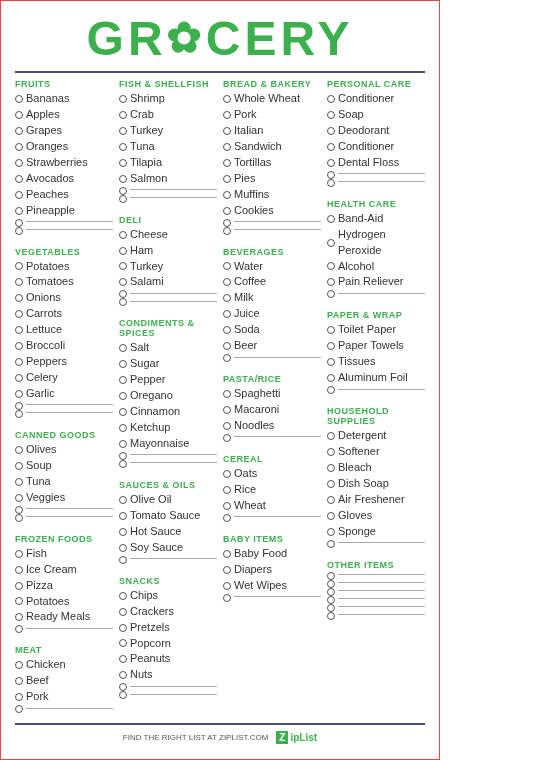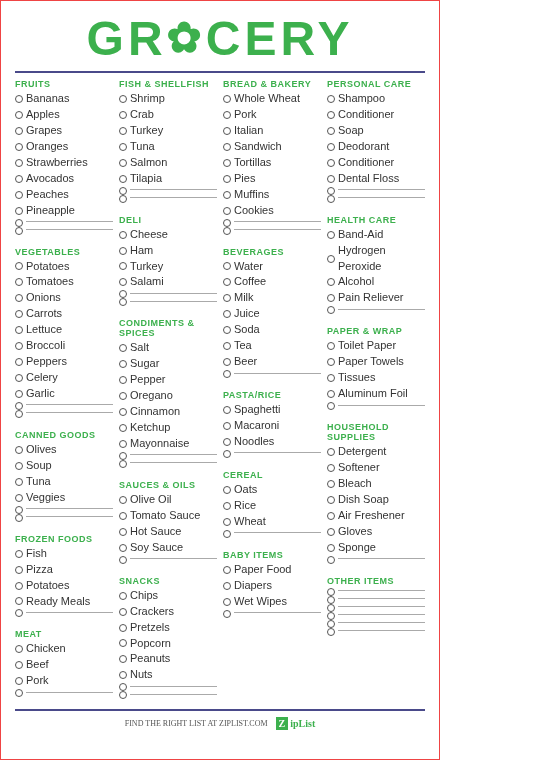--- a/index.html
+++ b/index.html
@@ -93,21 +93,20 @@
     }
     .footer {
       text-align: right;
       margin-top: 6px;
       font-size: 8px;
       color: #555;
       display: flex;
       align-items: center;
       justify-content: center;
       gap: 8px;
-      font-family: Liberation Serif, serif;
     }
     .ziplist-logo {
       display: inline-flex;
       align-items: center;
       gap: 2px;
       font-weight: bold;
       font-size: 10px;
       color: #3cb04d;
     }
     .ziplist-logo .zip-z {
@@ -247,20 +246,24 @@
           </div>
         </div>
         <div class="section">
           <div class="section-title">FROZEN FOODS</div>
           <div class="item">
             <span class="circle"></span>
             <span>Fish</span>
           </div>
           <div class="item">
             <span class="circle"></span>
+            <span>Ice Cream</span>
+          </div>
+          <div class="item">
+            <span class="circle"></span>
             <span>Pizza</span>
           </div>
           <div class="item">
             <span class="circle"></span>
             <span>Potatoes</span>
           </div>
           <div class="item">
             <span class="circle"></span>
             <span>Ready Meals</span>
           </div>
@@ -303,25 +306,25 @@
           <div class="item">
             <span class="circle"></span>
             <span>Turkey</span>
           </div>
           <div class="item">
             <span class="circle"></span>
             <span>Tuna</span>
           </div>
           <div class="item">
             <span class="circle"></span>
+            <span>Tilapia</span>
+          </div>
+          <div class="item">
+            <span class="circle"></span>
             <span>Salmon</span>
-          </div>
-          <div class="item">
-            <span class="circle"></span>
-            <span>Tilapia</span>
           </div>
           <div class="blank-line">
             <span class="circle"></span>
             <span class="line"></span>
           </div>
           <div class="blank-line">
             <span class="circle"></span>
             <span class="line"></span>
           </div>
         </div>
@@ -511,24 +514,20 @@
           <div class="item">
             <span class="circle"></span>
             <span>Juice</span>
           </div>
           <div class="item">
             <span class="circle"></span>
             <span>Soda</span>
           </div>
           <div class="item">
             <span class="circle"></span>
-            <span>Tea</span>
-          </div>
-          <div class="item">
-            <span class="circle"></span>
             <span>Beer</span>
           </div>
           <div class="blank-line">
             <span class="circle"></span>
             <span class="line"></span>
           </div>
         </div>
         <div class="section">
           <div class="section-title">PASTA/RICE</div>
           <div class="item">
@@ -564,43 +563,39 @@
           </div>
           <div class="blank-line">
             <span class="circle"></span>
             <span class="line"></span>
           </div>
         </div>
         <div class="section">
           <div class="section-title">BABY ITEMS</div>
           <div class="item">
             <span class="circle"></span>
-            <span>Paper Food</span>
+            <span>Baby Food</span>
           </div>
           <div class="item">
             <span class="circle"></span>
             <span>Diapers</span>
           </div>
           <div class="item">
             <span class="circle"></span>
             <span>Wet Wipes</span>
           </div>
           <div class="blank-line">
             <span class="circle"></span>
             <span class="line"></span>
           </div>
         </div>
       </div>
       <div class="col">
         <div class="section">
           <div class="section-title">PERSONAL CARE</div>
-          <div class="item">
-            <span class="circle"></span>
-            <span>Shampoo</span>
-          </div>
           <div class="item">
             <span class="circle"></span>
             <span>Conditioner</span>
           </div>
           <div class="item">
             <span class="circle"></span>
             <span>Soap</span>
           </div>
           <div class="item">
             <span class="circle"></span>

